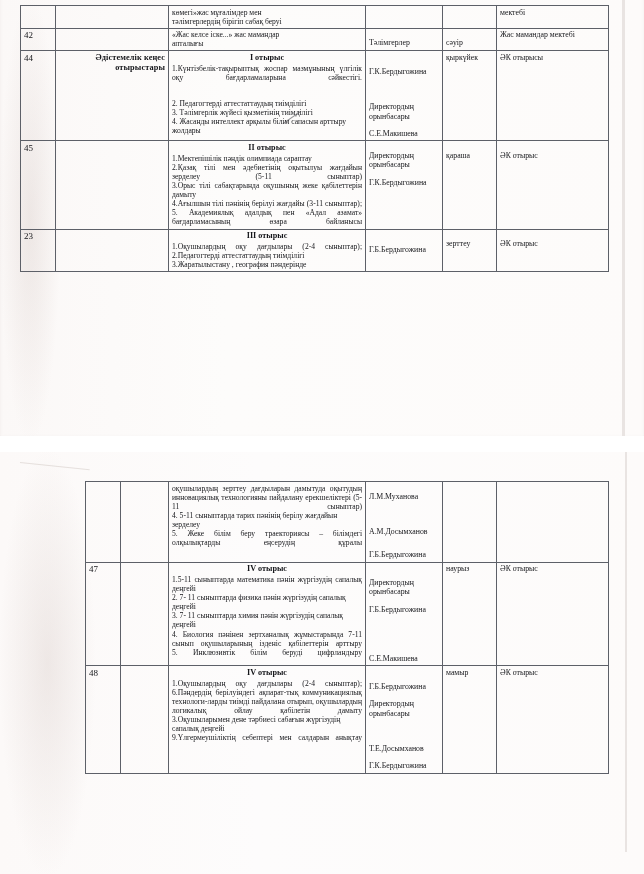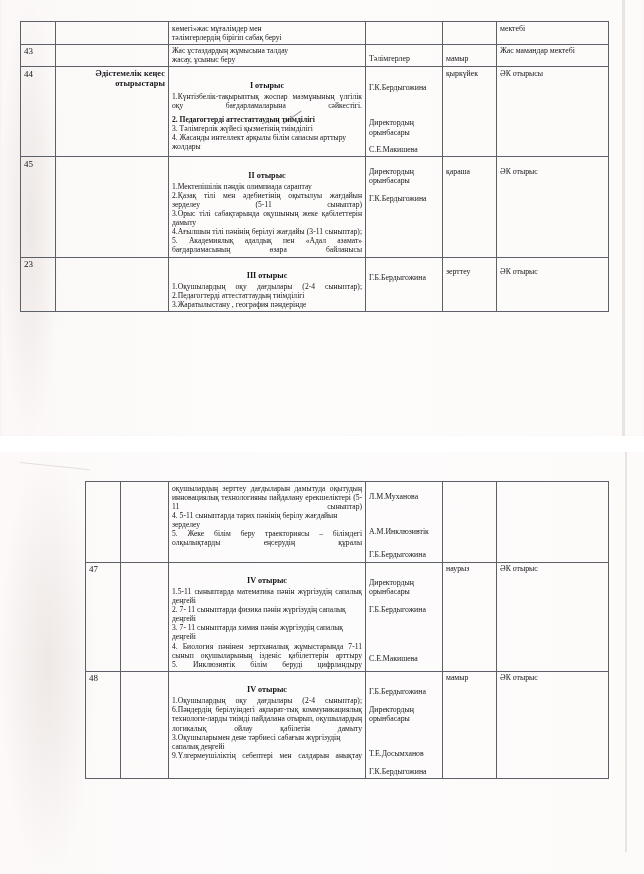--- a/index.html
+++ b/index.html
@@ -54,21 +54,21 @@
   table.doc-table {
     position: absolute;
     border-collapse: collapse;
     table-layout: fixed;
     font-size: 7.6px;
     line-height: 1.2;
     color: #15161a;
   }
   #table-top {
     left: 20px;
-    top: 21px;
+    top: 5px;
     width: 588px;
   }
   #table-bottom {
     left: 85px;
     top: 481px;
     width: 523px;
   }
   table.doc-table td {
     border: 1px solid #5d6068;
     padding: 1.5px 3px 2px 3px;
@@ -109,29 +109,28 @@
   .resp-cell { font-size: 7.8px; padding-top: 3px; }
   .month-cell { font-size: 7.8px; padding-top: 4px; padding-left: 5px; }
   .out-cell { font-size: 7.8px; padding-top: 4px; padding-left: 5px; margin-left: 33px; }
 
   .sess-title {
     font-weight: bold;
     text-align: center;
     display: block;
     margin-bottom: 1px;
     font-size: 8.2px;
-    margin-top: 12px;
   }
   .para {
     display: block;
     margin: 0;
     padding: 0;
   }
   .para.j { text-align: justify; text-align-last: justify; }
-  .para.sp { margin-top: 5px; font-weight: bold; }
+  .para.sp { margin-top: 17px; }
   .resp-line { display: block; }
   .resp-line.gap-sm { margin-top: 8px; }
   .resp-line.gap-md { margin-top: 14px; }
   .resp-line.gap-lg { margin-top: 26px; }
   .resp-line.gap-xl { margin-top: 40px; }
 
   
   .scan-line {
     position: absolute;
     background: rgba(150,130,125,0.22);
@@ -173,36 +172,36 @@
       <td class="cat-cell"></td>
       <td class="body-cell">
         <span class="para">көмегі»жас мұғалімдер мен</span>
         <span class="para">тәлімгерлердің бірігіп сабақ беруі</span>
       </td>
       <td class="resp-cell"></td>
       <td class="month-cell"></td>
       <td class="out-cell">мектебі</td>
     </tr>
 
-
-    <tr>
-      <td class="num-cell">43</td>
-      <td class="cat-cell"></td>
-      <td class="body-cell">
-        <span class="para">Жас ұстаздардың жұмысына талдау</span>
-        <span class="para">жасау,  ұсыныс беру</span>
+    <tr>
+      <td class="num-cell">42</td>
+      <td class="cat-cell"></td>
+      <td class="body-cell">
+        <span class="para">«Жас келсе іске...» жас мамандар</span>
+        <span class="para">апталығы</span>
       </td>
       <td class="resp-cell">
         <span class="resp-line gap-sm">Тәлімгерлер</span>
       </td>
       <td class="month-cell">
-        <span class="resp-line gap-sm">мамыр</span>
+        <span class="resp-line gap-sm">сәуір</span>
       </td>
       <td class="out-cell">Жас мамандар мектебі</td>
     </tr>
+
 
     <tr>
       <td class="num-cell">44</td>
       <td class="cat-cell">Әдістемелік кеңес отырыстары</td>
       <td class="body-cell">
         <span class="sess-title">I отырыс</span>
         <span class="para j">1.Күнтізбелік-тақырыптық жоспар мазмұнының үлгілік оқу бағдарламаларына сәйкестігі.</span>
         <span class="para sp">2. Педагогтерді аттестаттаудың тиімділігі</span>
         <span class="para">3. Тәлімгерлік жүйесі қызметінің тиімділігі</span>
         <span class="para">4. Жасанды интеллект арқылы білім сапасын арттыру жолдары</span>
@@ -285,21 +284,21 @@
     <tr>
       <td class="num-cell"></td>
       <td class="cat-cell"></td>
       <td class="body-cell">
         <span class="para j">оқушылардың зерттеу дағдыларын дамытуда оқытудың инновациялық технологияны пайдалану ерекшеліктері (5-11 сыныптар)</span>
         <span class="para">4. 5-11 сыныптарда тарих пәнінің берілу жағдайын зерделеу</span>
         <span class="para j">5. Жеке білім беру траекториясы – білімдегі олқылықтарды еңсерудің құралы</span>
       </td>
       <td class="resp-cell">
         <span class="resp-line gap-sm">Л.М.Муханова</span>
-        <span class="resp-line gap-lg">А.М.Инклюзивтік</span>
+        <span class="resp-line gap-lg">А.М.Досымханов</span>
         <span class="resp-line gap-md">Г.Б.Бердыгожина</span>
       </td>
       <td class="month-cell"></td>
       <td class="out-cell"></td>
     </tr>
 
     <tr>
       <td class="num-cell">47</td>
       <td class="cat-cell"></td>
       <td class="body-cell">

